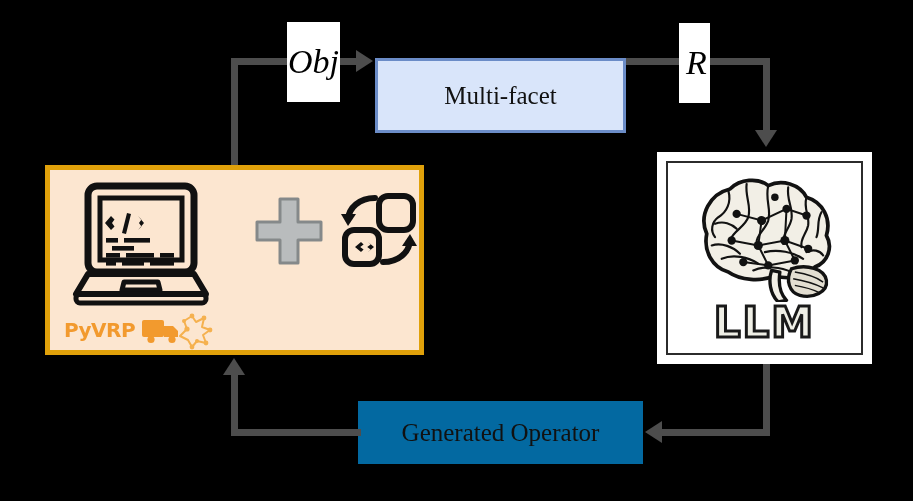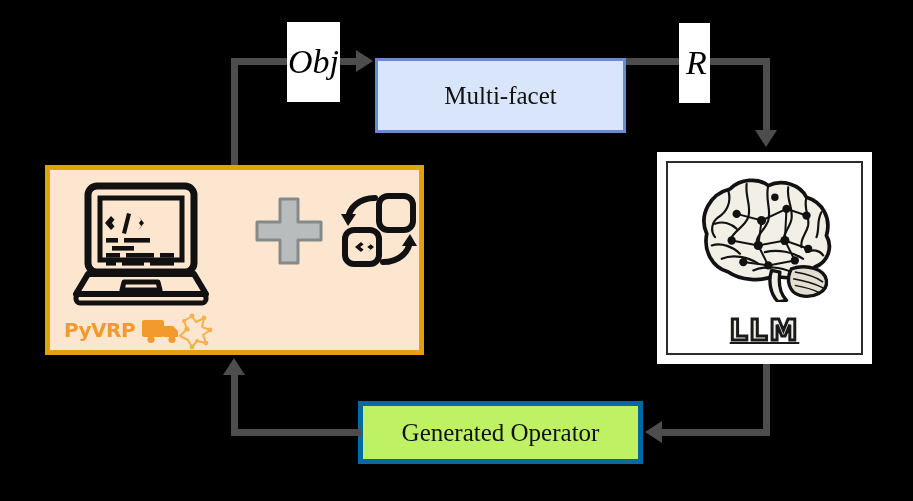--- a/index.html
+++ b/index.html
@@ -35,26 +35,26 @@
   #plus-wrap{position:absolute;left:203px;top:25px;width:72px;height:72px;}
   #sync-wrap{position:absolute;left:287px;top:18px;width:84px;height:84px;}
   #inc-comp{position:absolute;left:232px;top:108px;width:192px;text-align:center;
       font-size:25px;color:#111;line-height:1.2;}
 
   
   #llm-box{position:absolute;left:657px;top:152px;width:215px;height:212px;background:#fff;box-sizing:border-box;padding:9px;}
   #llm-inner{width:100%;height:100%;border:2px solid #2b2b2b;box-sizing:border-box;position:relative;background:#fff;}
   #brain-wrap{position:absolute;left:6%;top:3%;width:88%;height:70%;}
   #llm-text{position:absolute;left:0;right:0;bottom:6px;text-align:center;
-      font-family:"DejaVu Sans",sans-serif;font-weight:bold;font-size:28px;
-      color:#efefe6;-webkit-text-stroke:3px #1a1a1a;letter-spacing:2px;text-decoration:underline;}
+      font-family:"DejaVu Sans",sans-serif;font-weight:bold;font-size:42px;
+      color:#efefe6;-webkit-text-stroke:3px #1a1a1a;letter-spacing:2px;}
 
   
   #genop-box{position:absolute;left:358px;top:401px;width:285px;height:63px;
-      background:#bef264;border:5px solid #0369a1;box-sizing:border-box;
+      background:#0369a1;border:5px solid #0369a1;box-sizing:border-box;
       display:flex;align-items:center;justify-content:center;}
   #genop-box span{font-size:25px;color:#111;white-space:nowrap;}
 </style>
 </head>
 <body>
 
 <div id="stage">
 
   <div class="wire wire-v" style="left:231px;top:58px;height:110px;"></div>
   <div class="wire wire-h" style="left:231px;top:58px;width:135px;"></div>

